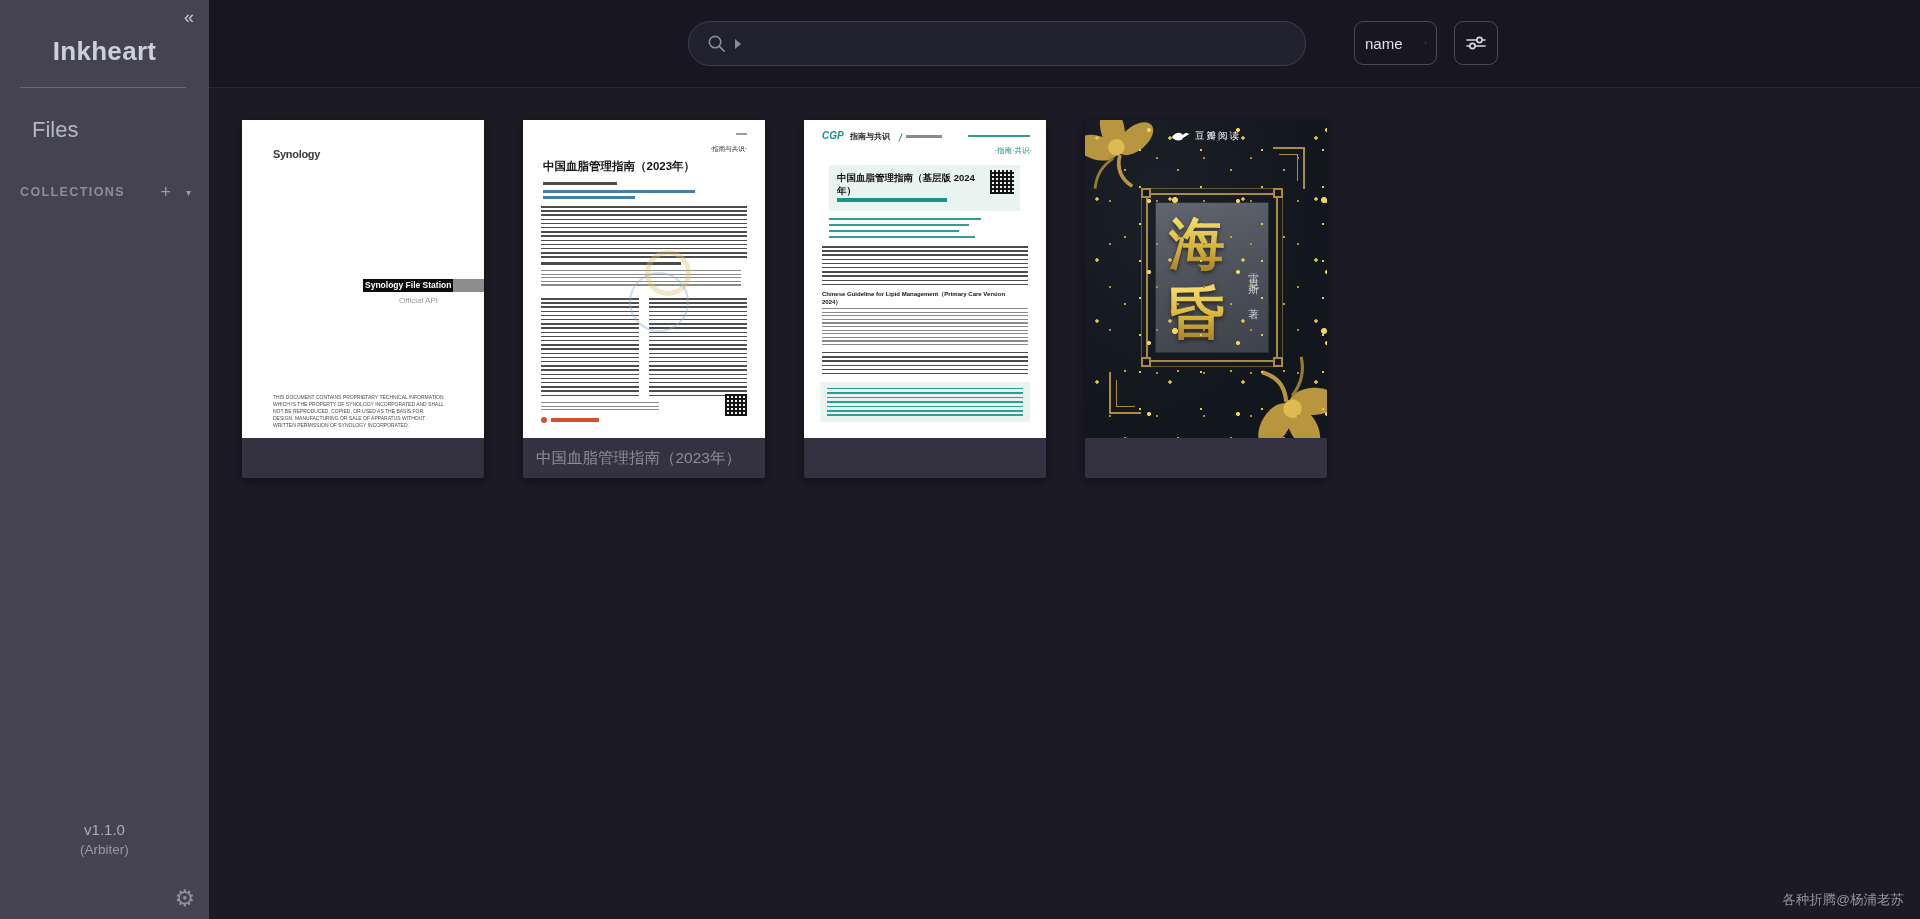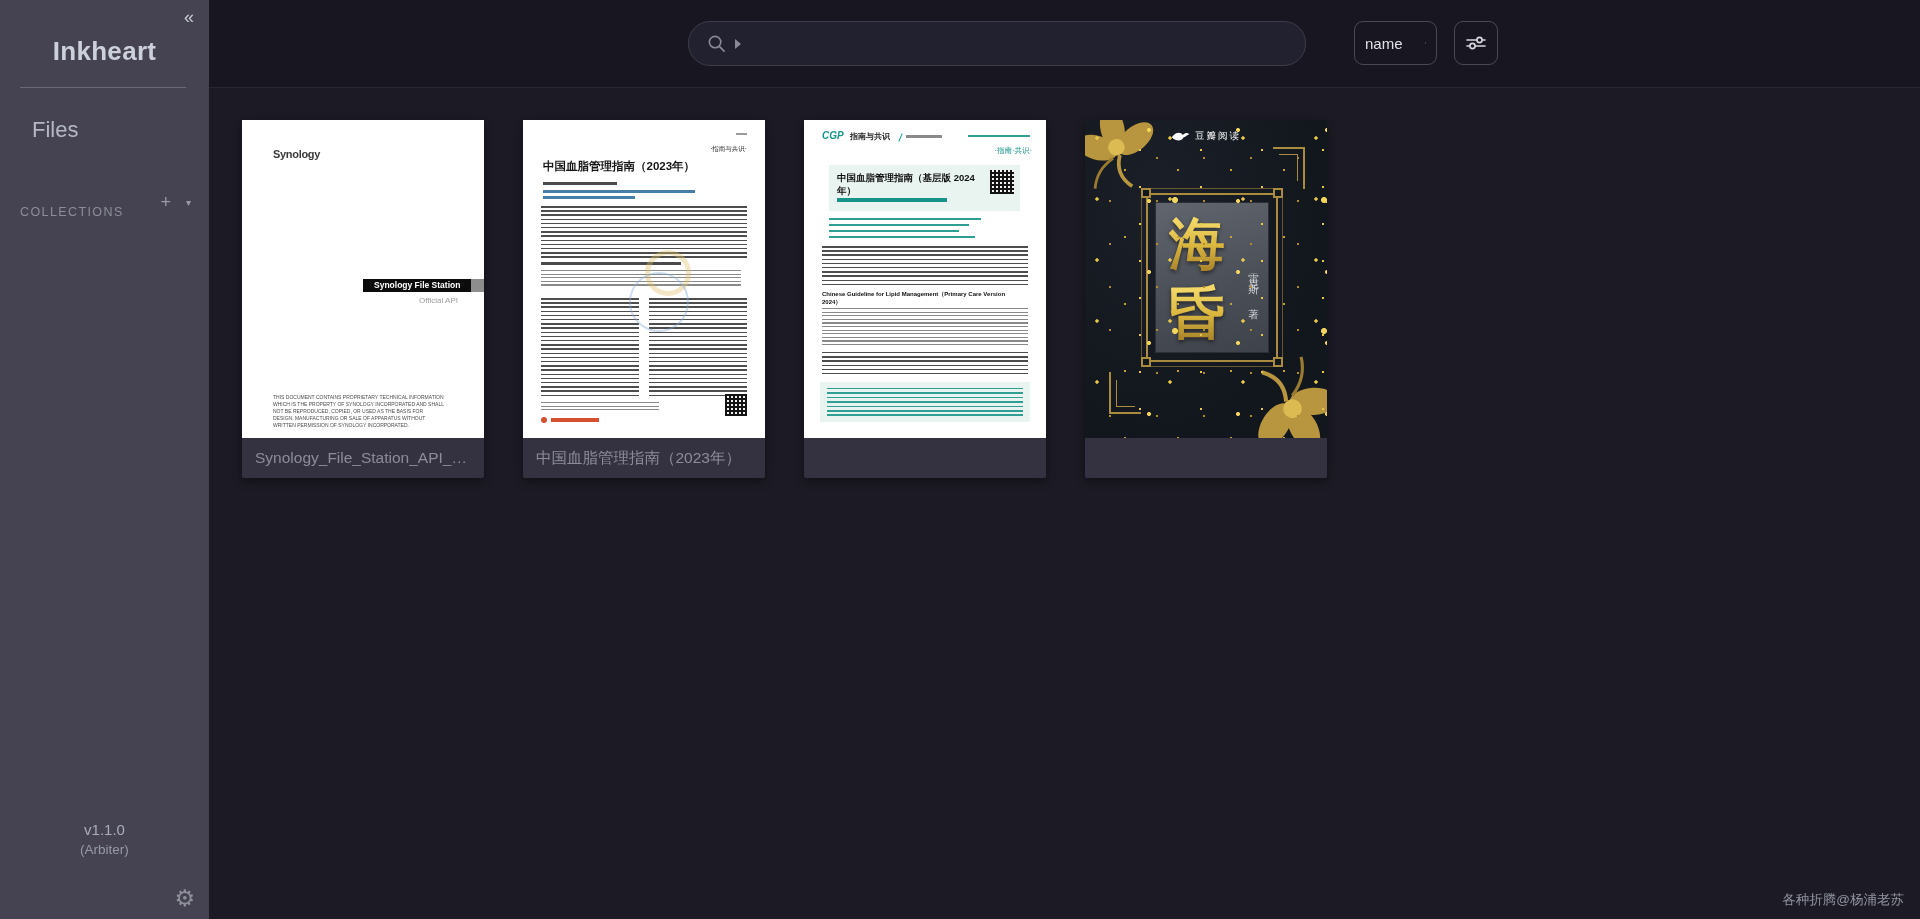--- a/index.html
+++ b/index.html
@@ -6,21 +6,21 @@
   html,body { width:1920px; height:919px; overflow:hidden; }
   body { background:#1c1b25; font-family:"Liberation Sans","DejaVu Sans",sans-serif; position:relative; }
 
   
   #sidebar { position:absolute; left:0; top:0; width:209px; height:919px; background:#454351; z-index:6; }
   .collapse-btn { position:absolute; top:7px; right:15px; font-size:18px; color:#c7cad4; cursor:pointer; }
   .app-title { position:absolute; top:36px; left:0; width:100%; text-align:center; font-size:26px; font-weight:600; color:#ccd0da; letter-spacing:.3px; }
   .side-divider { position:absolute; top:87px; left:20px; width:166px; height:1px; background:#6b6975; }
   .files-item { position:absolute; top:117px; left:32px; font-size:22px; color:#b4b8c6; cursor:pointer; }
   .collections-row { position:absolute; top:185px; left:20px; right:18px; display:flex; align-items:center; }
-  .collections-label { font-size:12.5px; font-weight:normal; letter-spacing:1.4px; color:#8d8d99;margin-top:20px; }
+  .collections-label { font-size:12.5px; font-weight:bold; letter-spacing:1.4px; color:#8d8d99; }
   .add-btn { margin-left:auto; font-size:18px; color:#9a9aa6; line-height:14px; cursor:pointer; }
   .caret-btn { margin-left:15px; font-size:10px; color:#9a9aa6; cursor:pointer; }
   .version-block { position:absolute; bottom:62px; left:0; width:100%; text-align:center; }
   .version-line { font-size:15px; color:#a9adb9; }
   .edition-line { font-size:13.5px; color:#969aa7; margin-top:4px; }
   .gear-btn { position:absolute; right:14px; bottom:7px; font-size:23px; color:#8f909b; cursor:pointer; }
 
   
   #topbar { position:absolute; left:209px; top:0; right:0; height:88px; background:#181721; border-bottom:1px solid #272632; z-index:4; }
   .search-bar { position:absolute; left:479px; top:21px; width:618px; height:45px; border:1px solid #3d3c49; border-radius:22px; background:#222130; display:flex; align-items:center; padding:0 14px; }
@@ -39,23 +39,23 @@
   .card-label { height:40px; line-height:40px; padding:0 13px; font-size:15.5px; color:#8d8c99; white-space:nowrap; overflow:hidden; text-overflow:ellipsis; }
   .watermark { position:absolute; right:16px; bottom:10px; font-size:13.5px; color:#9093a0; }
   .gk { position:absolute; }
   .blk { position:absolute; background-image:repeating-linear-gradient(to bottom,#4d4d4d 0 1.5px,transparent 1.5px 4.2px); }
   .blk.lite { background-image:repeating-linear-gradient(to bottom,#8a8a8a 0 1.2px,transparent 1.2px 3.6px); }
   .blk.teal { background-image:repeating-linear-gradient(to bottom,#2f9e93 0 1.5px,transparent 1.5px 4.4px); }
 
   
   .c1-logo { position:absolute; left:31px; top:28px; font-size:11px; font-weight:600; color:#3a3a3a; letter-spacing:-.3px; }
   .c1-bar { position:absolute; left:121px; top:159px; right:0; height:13px; display:flex; }
-  .c1-bar-black { background:#0c0c0c; color:#fff; font-size:8.5px; font-weight:bold; line-height:13px; padding:0 11px; white-space:nowrap; }
+  .c1-bar-black { background:#0c0c0c; color:#fff; font-size:8.5px; font-weight:bold; line-height:13px; padding:0 2px; white-space:nowrap; }
   .c1-bar-gray { flex:1; background:#8d8d8d; }
-  .c1-sub { position:absolute; right:26px; top:176px; font-size:8px; color:#9b9b9b; }
+  .c1-sub { position:absolute; right:46px; top:176px; font-size:8px; color:#9b9b9b; }
   .c1-legal { position:absolute; left:31px; top:274px; width:172px; font-size:5px; line-height:1.42; color:#4c4c4c; }
 
   
   .c2-tag { position:absolute; right:18px; top:25px; font-size:6.5px; color:#2b2b2b; }
   .c2-title { position:absolute; left:20px; top:39px; font-size:11.5px; font-weight:bold; color:#141414; }
   .c2-seal { position:absolute; left:122px; top:130px; width:46px; height:46px; border-radius:50%; border:5px solid rgba(222,190,100,.38); }
   .c2-seal2 { position:absolute; left:106px; top:152px; width:60px; height:60px; border-radius:50%; border:2px solid rgba(130,170,210,.4); }
   .qr { background:repeating-linear-gradient(90deg,#141414 0 2px,transparent 2px 4px),repeating-linear-gradient(0deg,#141414 0 2px,#f2f2f2 2px 4px); }
 
   
@@ -152,21 +152,20 @@
     <div class="card">
       <div class="cover">
         <div class="c1-logo">Synology</div>
         <div class="c1-bar">
           <span class="c1-bar-black">Synology File Station</span>
           <span class="c1-bar-gray"></span>
         </div>
         <div class="c1-sub">Official API</div>
         <div class="c1-legal">THIS DOCUMENT CONTAINS PROPRIETARY TECHNICAL INFORMATION WHICH IS THE PROPERTY OF SYNOLOGY INCORPORATED AND SHALL NOT BE REPRODUCED, COPIED, OR USED AS THE BASIS FOR DESIGN, MANUFACTURING OR SALE OF APPARATUS WITHOUT WRITTEN PERMISSION OF SYNOLOGY INCORPORATED.</div>
       </div>
-      <div class="card-label">Synology_File_Station_API_G...</div>
     </div>
 
     <div class="card">
       <div class="cover">
         <div>
           <div class="gk" style="left:20px;top:13px;width:128px;height:3px;background:#8a8a8a;border-bottom:3px solid #fff;box-shadow:0 4px 0 -3px #999;"></div>
           <div class="gk" style="right:18px;top:13px;width:11px;height:2px;background:#9a9a9a;"></div>
           <div class="gk" style="left:20px;top:62px;width:74px;height:3px;background:#4a4a4a;"></div>
           <div class="gk" style="left:20px;top:70px;width:152px;height:2.5px;background:#447fa8;"></div>
           <div class="gk" style="left:20px;top:76px;width:92px;height:2.5px;background:#447fa8;"></div>

